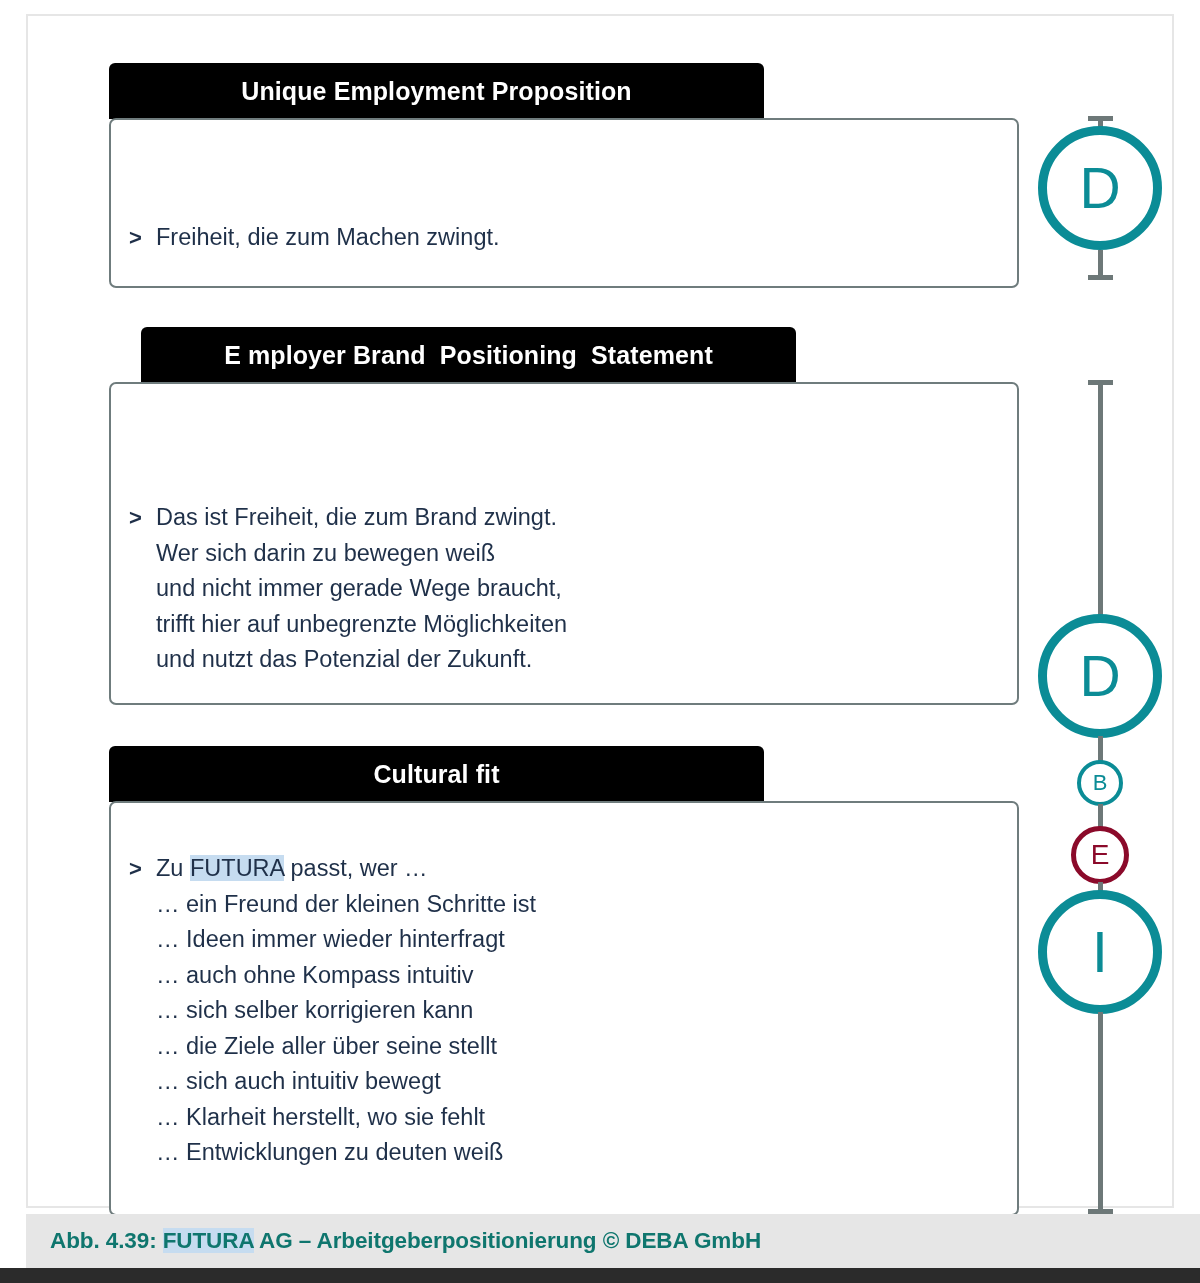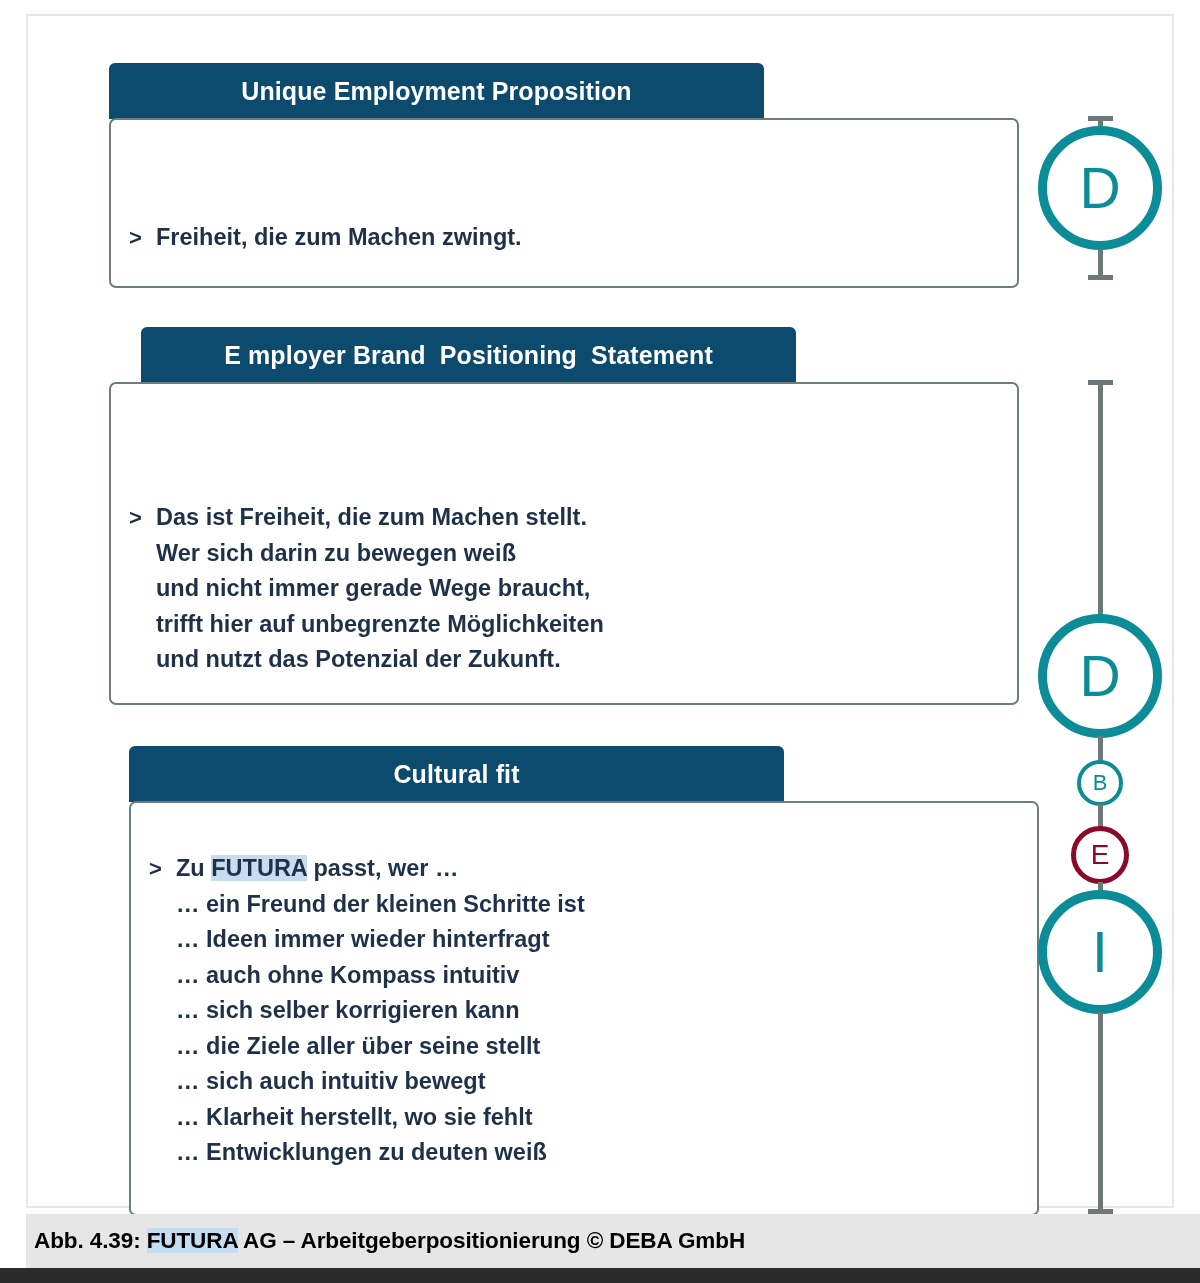--- a/index.html
+++ b/index.html
@@ -41,23 +41,23 @@
     top: 1214px;
     width: 1174px;
     height: 54px;
     background: #e6e6e6;
     display: flex;
     align-items: center;
   }
   .caption-text {
     font-size: 22.5px;
     font-weight: 700;
-    color: #000000;
+    color: #0f766e;
     letter-spacing: -0.1px;
-    padding-left: 8px;
+    padding-left: 24px;
     white-space: nowrap;
   }
   .hl {
     background: #c6dcf0;
   }
   .bottom-bar {
     position: absolute;
     left: 0;
     top: 1268px;
     width: 1200px;
@@ -67,21 +67,21 @@
 
   
   .panel {
     position: absolute;
   }
   .panel-tab {
     position: absolute;
     left: 0;
     top: 0;
     height: 56px;
-    background: #0c4a6e;
+    background: #000000;
     border-radius: 6px 6px 0 0;
     display: flex;
     align-items: center;
     justify-content: center;
     box-sizing: border-box;
   }
   .panel-tab-label {
     color: #ffffff;
     font-size: 25px;
     font-weight: 600;
@@ -105,40 +105,40 @@
     color: #1f3049;
     font-size: 22px;
     font-weight: 700;
     line-height: 35.5px;
     width: 27px;
     flex: 0 0 27px;
   }
   .bullet-lines {
     color: #1f3049;
     font-size: 23.5px;
-    font-weight: 700;
+    font-weight: 400;
     line-height: 35.5px;
     white-space: nowrap;
   }
   .bullet-lines div { white-space: nowrap; }
 
   
   #panel-uep { left: 81px; top: 47px; width: 910px; height: 225px; }
   #panel-uep .panel-tab { width: 655px; }
   #panel-uep .panel-body { top: 55px; width: 910px; height: 170px; }
   #panel-uep .bullet-row { left: 18px; top: 100px; }
 
   
   #panel-ebps { left: 81px; top: 311px; width: 910px; height: 378px; }
   #panel-ebps .panel-tab { width: 655px; margin-left: 32px; }
   #panel-ebps .panel-body { top: 55px; width: 910px; height: 323px; }
   #panel-ebps .bullet-row { left: 18px; top: 116px; }
 
   
-  #panel-cf { left: 81px; top: 730px; width: 820px; height: 470px; margin-left: 20px; }
+  #panel-cf { left: 81px; top: 730px; width: 820px; height: 470px; }
   #panel-cf .panel-tab { width: 655px; }
   #panel-cf .panel-body { top: 55px; width: 910px; height: 415px; }
   #panel-cf .bullet-row { left: 18px; top: 48px; }
 
   
   .diagram {
     position: absolute;
     left: 1010px;
     top: 0;
     width: 140px;
@@ -223,21 +223,21 @@
     </div>
 
     <div class="panel" id="panel-ebps">
       <div class="panel-tab">
         <span class="panel-tab-label">E mployer Brand  Positioning  Statement</span>
       </div>
       <div class="panel-body">
         <div class="bullet-row">
           <span class="bullet-mark">&gt;</span>
           <span class="bullet-lines">
-            <div>Das ist Freiheit, die zum Machen stellt.</div>
+            <div>Das ist Freiheit, die zum Brand zwingt.</div>
             <div>Wer sich darin zu bewegen weiß</div>
             <div>und nicht immer gerade Wege braucht,</div>
             <div>trifft hier auf unbegrenzte Möglichkeiten</div>
             <div>und nutzt das Potenzial der Zukunft.</div>
           </span>
         </div>
       </div>
     </div>
 
     <div class="panel" id="panel-cf">

